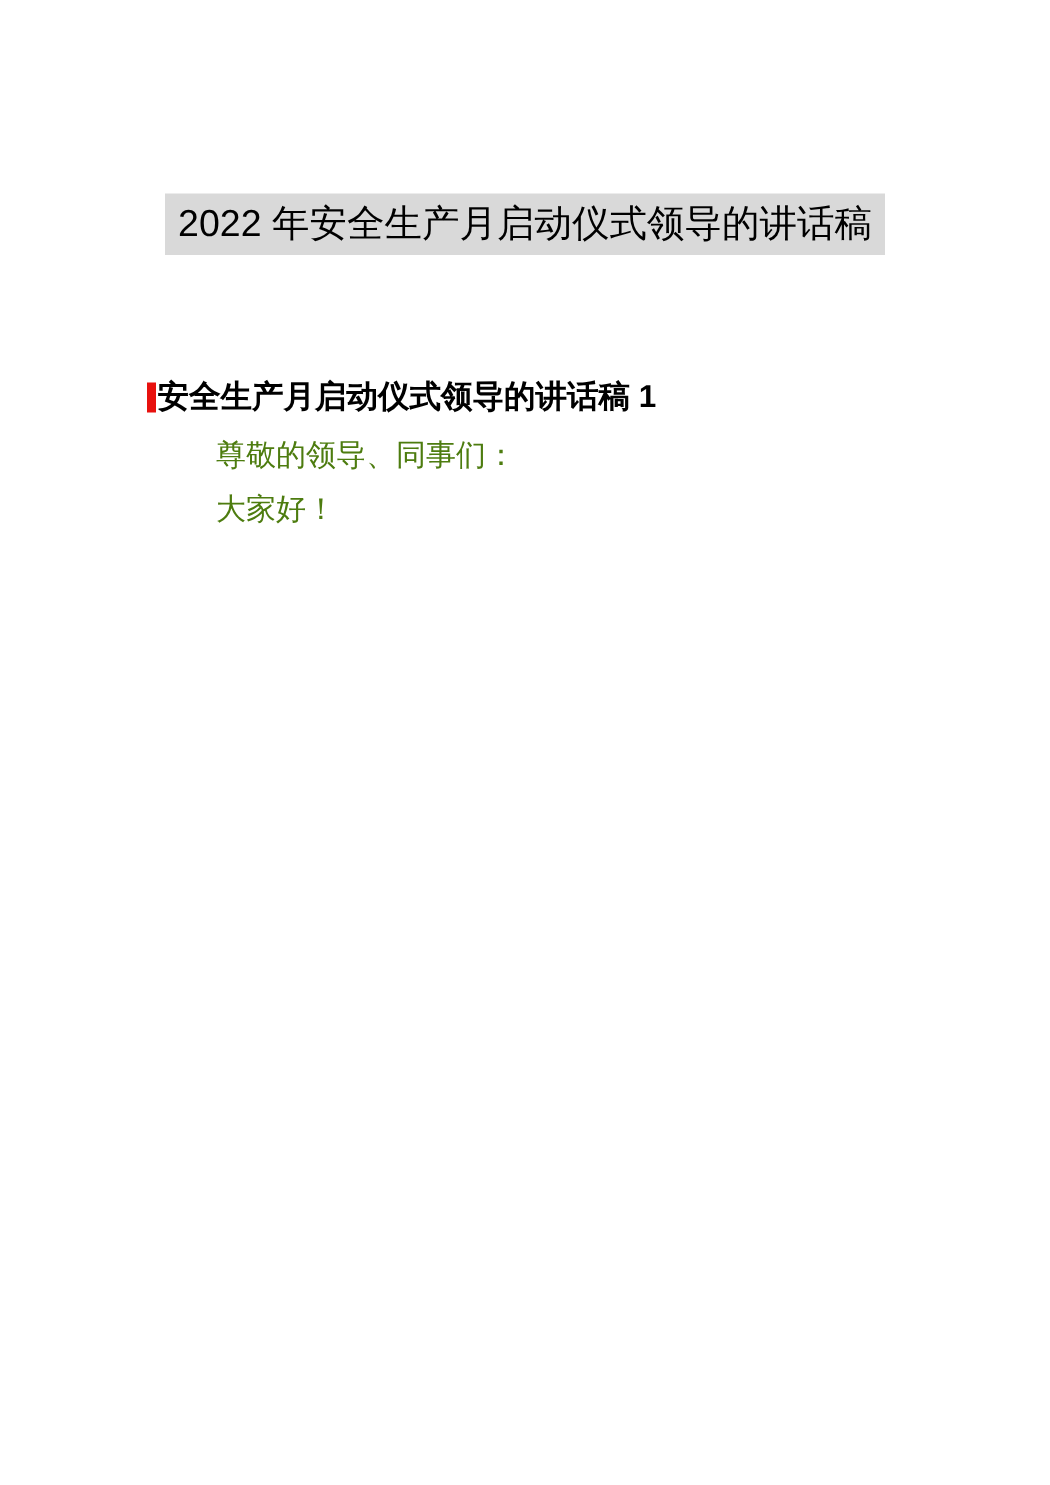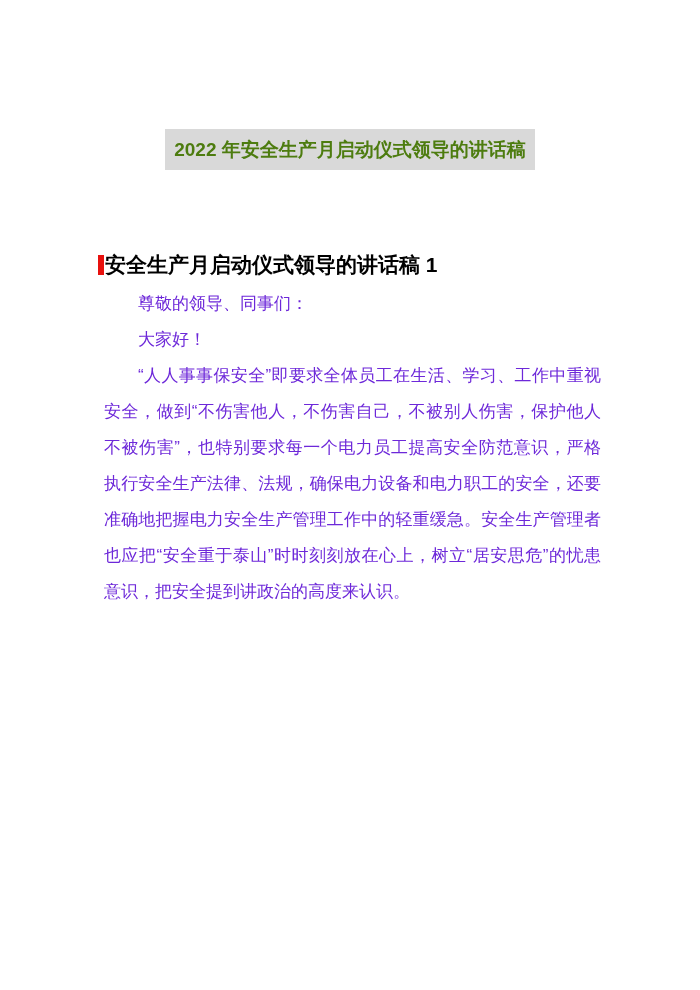--- a/index.html
+++ b/index.html
@@ -21,23 +21,23 @@
     left: 0;
     width: 700px;
     text-align: center;
   }
   .title-line {
     margin: 0 0 16px 0;
   }
   .title-highlight {
     display: inline-block;
     background: #d9d9d9;
-    color: #4d7c0f;
-    font-weight: bold;
-    font-size: 19px;
+    color: #000000;
+    font-weight: normal;
+    font-size: 25px;
     line-height: 41px;
     padding: 0 9px;
     white-space: nowrap;
   }
   .section-heading {
     position: absolute;
     top: 250px;
     left: 98px;
     display: flex;
     align-items: flex-start;
@@ -55,23 +55,23 @@
     font-weight: bold;
     color: #000000;
     line-height: 29px;
     white-space: nowrap;
   }
   .content {
     position: absolute;
     top: 286px;
     left: 104px;
     width: 497px;
-    font-size: 17px;
+    font-size: 20px;
     line-height: 36px;
-    color: #6d28d9;
+    color: #4d7c0f;
     text-align: justify;
   }
   .content p {
     margin: 0;
     text-indent: 2em;
   }
 </style>
 </head>
 <body>
 
@@ -84,16 +84,15 @@
   </div>
 
   <div class="section-heading">
     <span class="red-marker"></span>
     <span class="heading-text">安全生产月启动仪式领导的讲话稿 1</span>
   </div>
 
   <div class="content">
     <p>尊敬的领导、同事们：</p>
     <p>大家好！</p>
-    <p>“人人事事保安全”即要求全体员工在生活、学习、工作中重视安全，做到“不伤害他人，不伤害自己，不被别人伤害，保护他人不被伤害”，也特别要求每一个电力员工提高安全防范意识，严格执行安全生产法律、法规，确保电力设备和电力职工的安全，还要准确地把握电力安全生产管理工作中的轻重缓急。安全生产管理者也应把“安全重于泰山”时时刻刻放在心上，树立“居安思危”的忧患意识，把安全提到讲政治的高度来认识。</p>
   </div>
 
 </div>
 
 </body></html>

